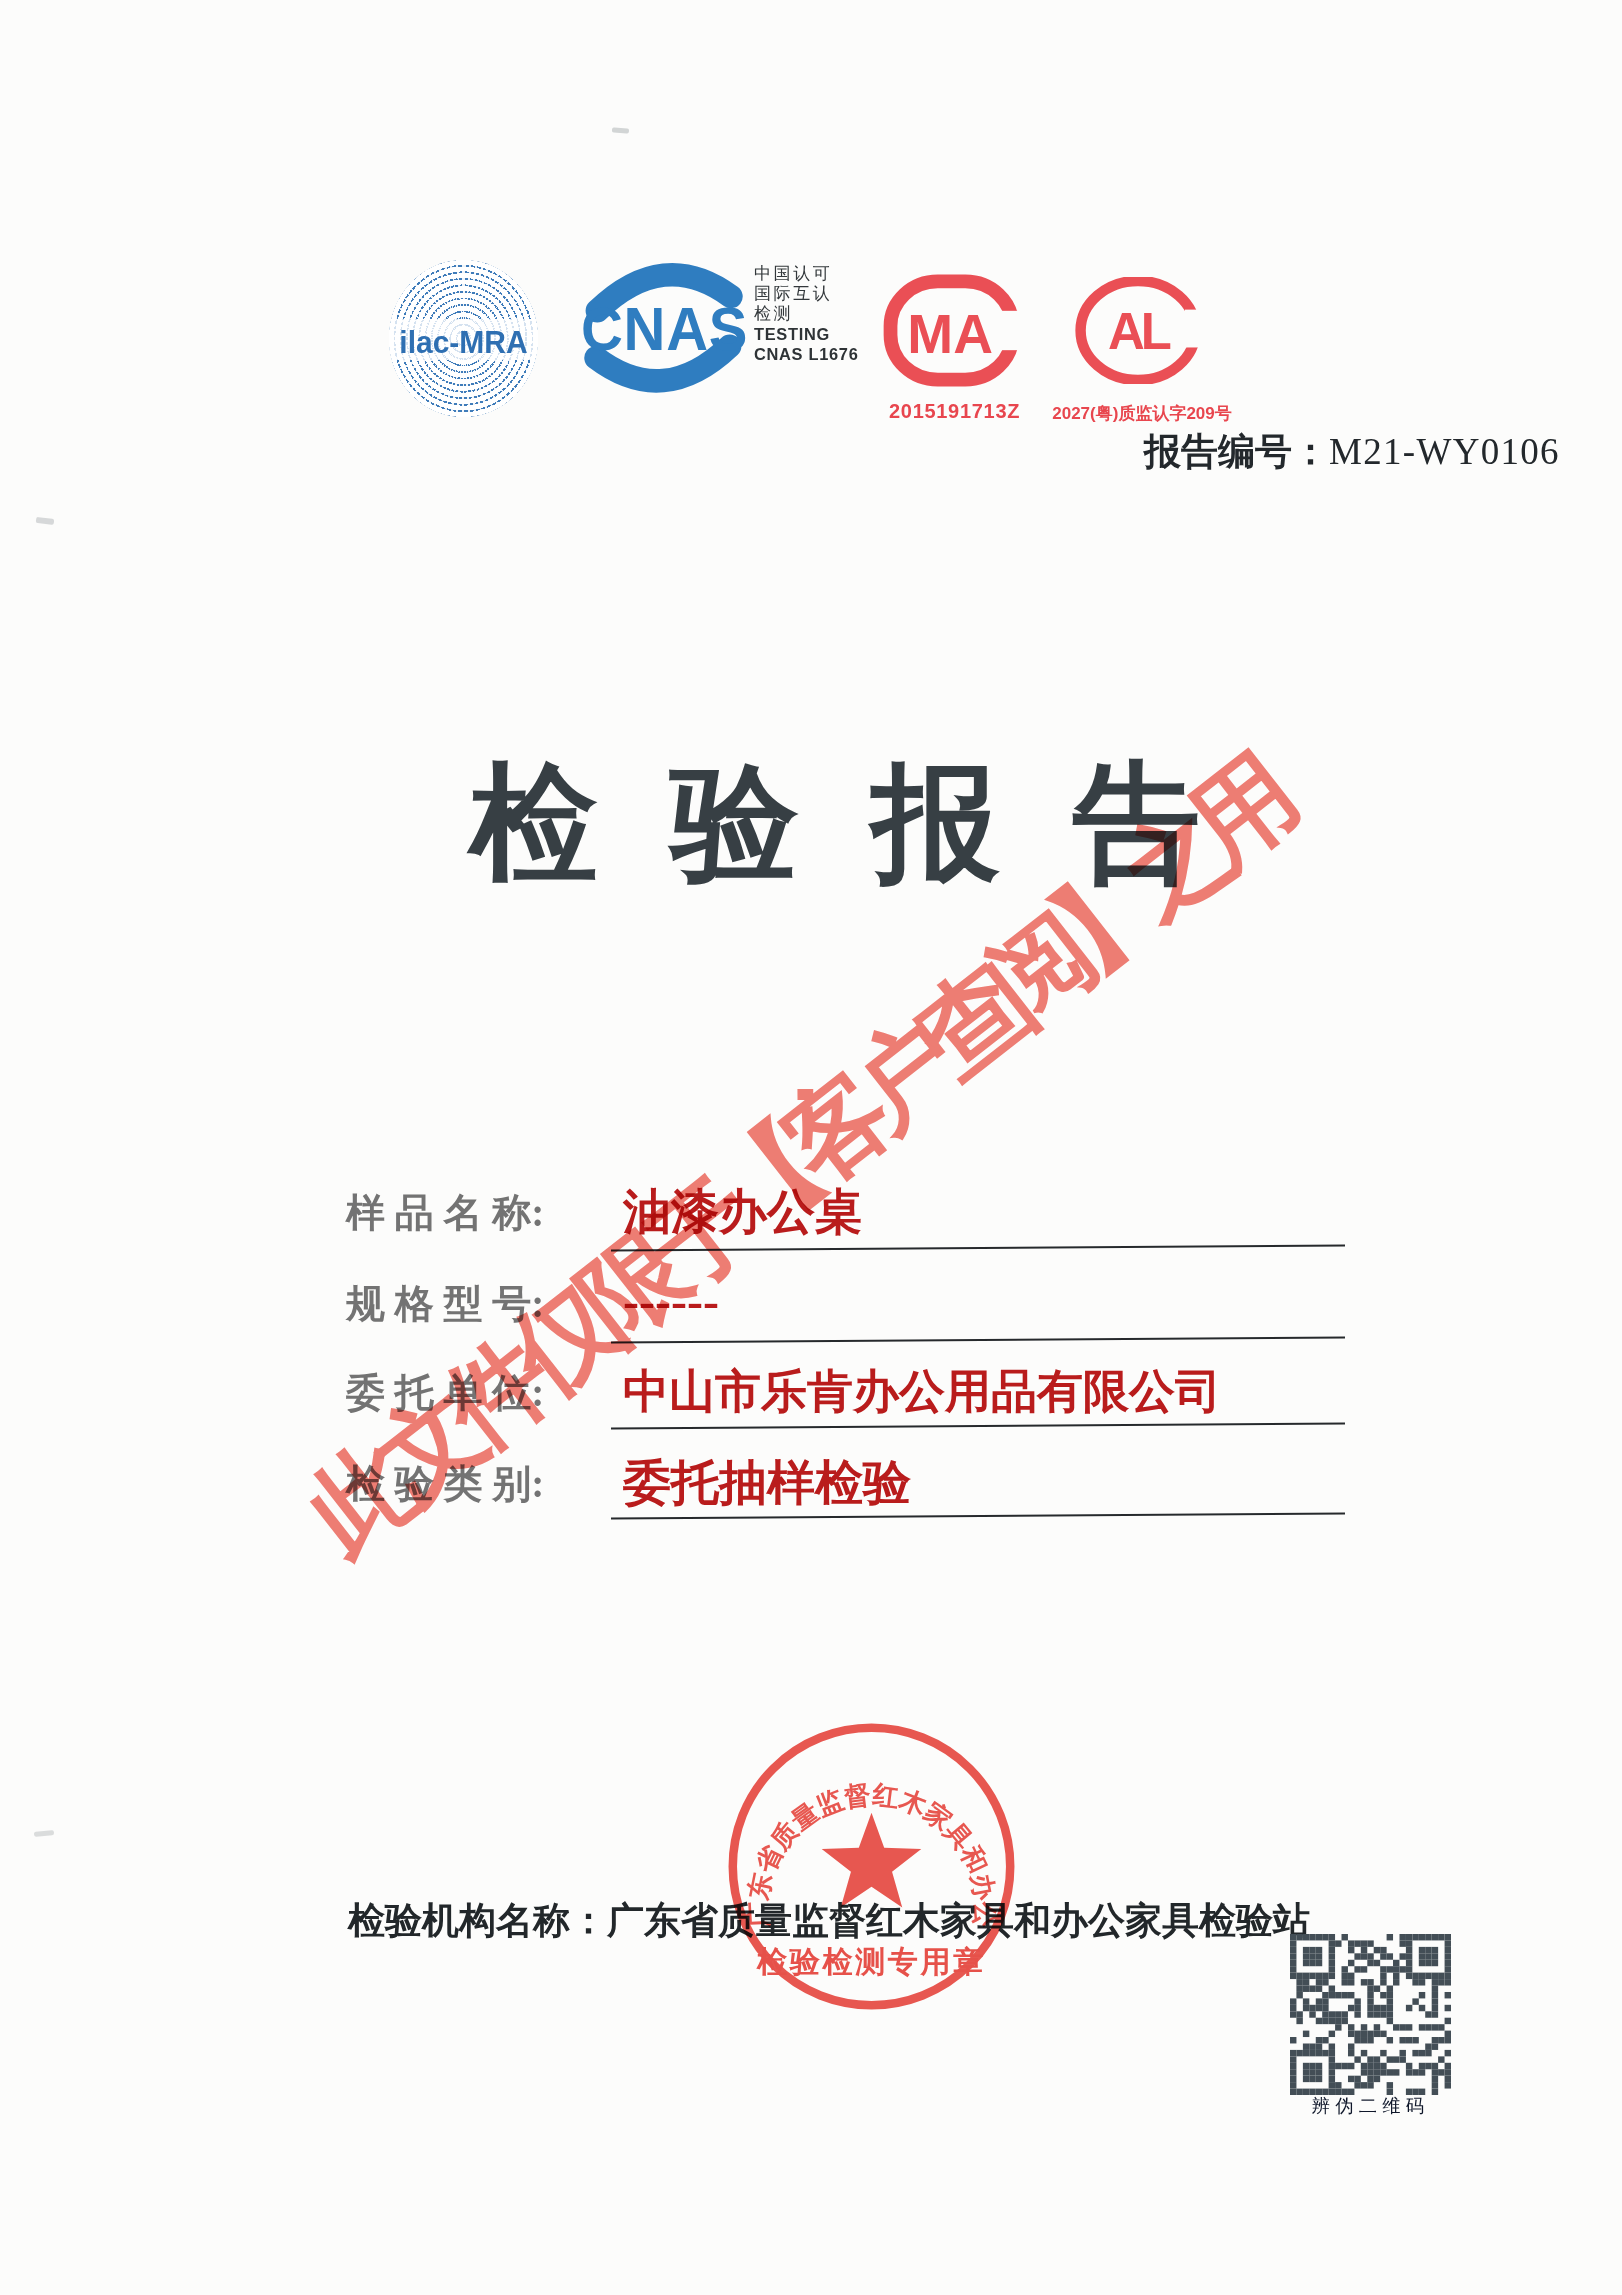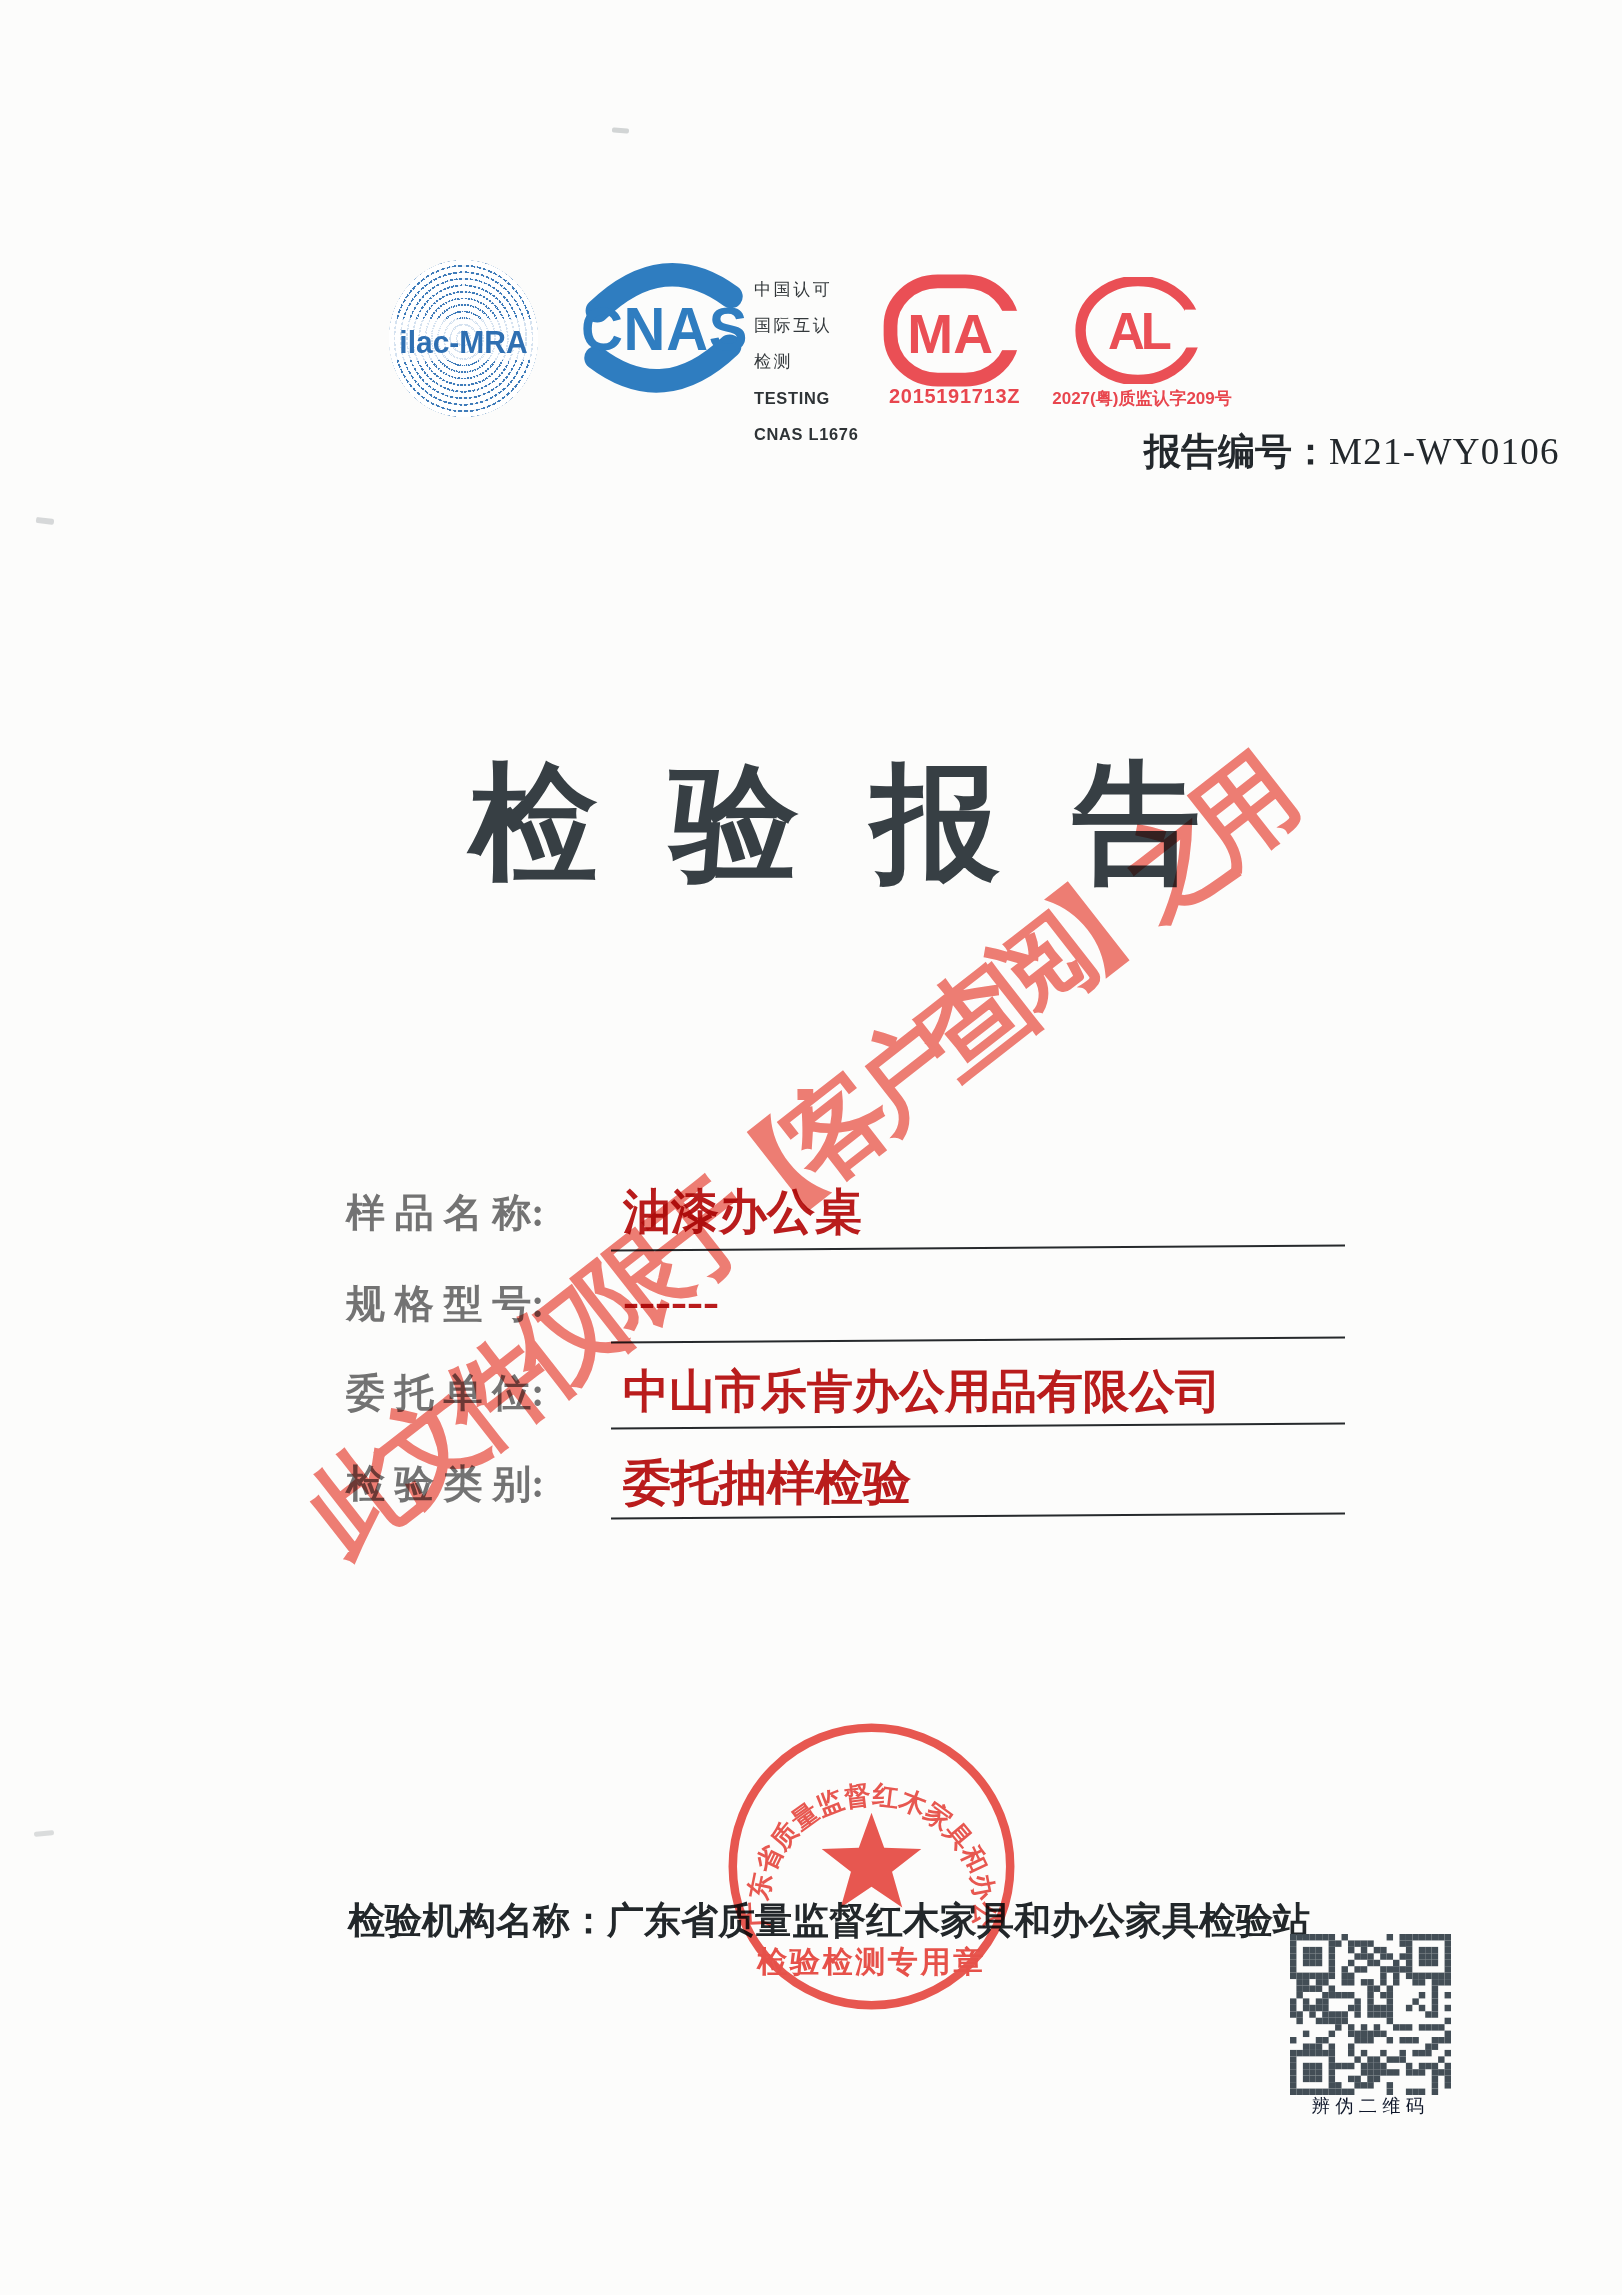--- a/index.html
+++ b/index.html
@@ -17,27 +17,27 @@
       repeating-radial-gradient(ellipse at 50% 50%, #3f7cba 0 1.7px, #ffffff 1.7px 6.2px);}
   .ilac-band{position:absolute;left:0;right:0;top:59px;height:41px;
     background:rgba(255,255,255,.78);display:flex;align-items:flex-end;justify-content:center;}
   .ilac-word{font-family:"Liberation Sans","DejaVu Sans",sans-serif;font-weight:700;
     font-size:30px;color:#2e6fb2;transform:scaleY(1.05);}
   .logo-cnas{position:absolute;left:581px;top:257px;width:165px;height:143px;}
   .cnas-word{position:absolute;left:0;right:0;top:38px;text-align:center;
     font-family:"Liberation Sans","DejaVu Sans",sans-serif;font-weight:700;
     font-size:58px;color:#2f7dc0;letter-spacing:0.7px;transform:scaleY(1.05);}
   .cnas-side{position:absolute;left:754px;top:264px;width:151px;}
-  .cnas-side div{font-size:17px;line-height:20px;color:#33383b;letter-spacing:2.6px;margin-top:16px;}
+  .cnas-side div{font-size:17px;line-height:20px;color:#33383b;letter-spacing:2.6px;}
   .cnas-side .lat{font-family:"Liberation Sans","DejaVu Sans",sans-serif;
     font-weight:700;font-size:16.4px;letter-spacing:0.7px;color:#2e3336;}
   .logo-cma{position:absolute;left:882px;top:274px;}
   .logo-cal{position:absolute;left:1074px;top:277px;}
   .logo-code{position:absolute;font-family:"Liberation Sans","DejaVu Sans",sans-serif;
-    font-weight:700;color:#e8464e;}
+    font-weight:700;color:#e8464e;margin-top:15px;}
   .code-cma{left:889px;top:385px;width:131px;text-align:center;font-size:20px;letter-spacing:0.7px;}
   .code-cal{left:1047px;top:387px;width:190px;text-align:center;font-size:17px;}
   
   .report-line{position:absolute;left:1144px;top:427px;font-size:37px;white-space:nowrap;}
   .report-label{font-weight:600;color:#23282c;margin-top:15px;}
   .report-no{color:#23282c;letter-spacing:1.3px;text-align:center;}
   
   .title{position:absolute;top:738px;left:50%;transform:translateX(calc(-50% + 60px));
     font-size:128px;font-weight:700;color:#373f44;letter-spacing:73px;white-space:nowrap;}
   

